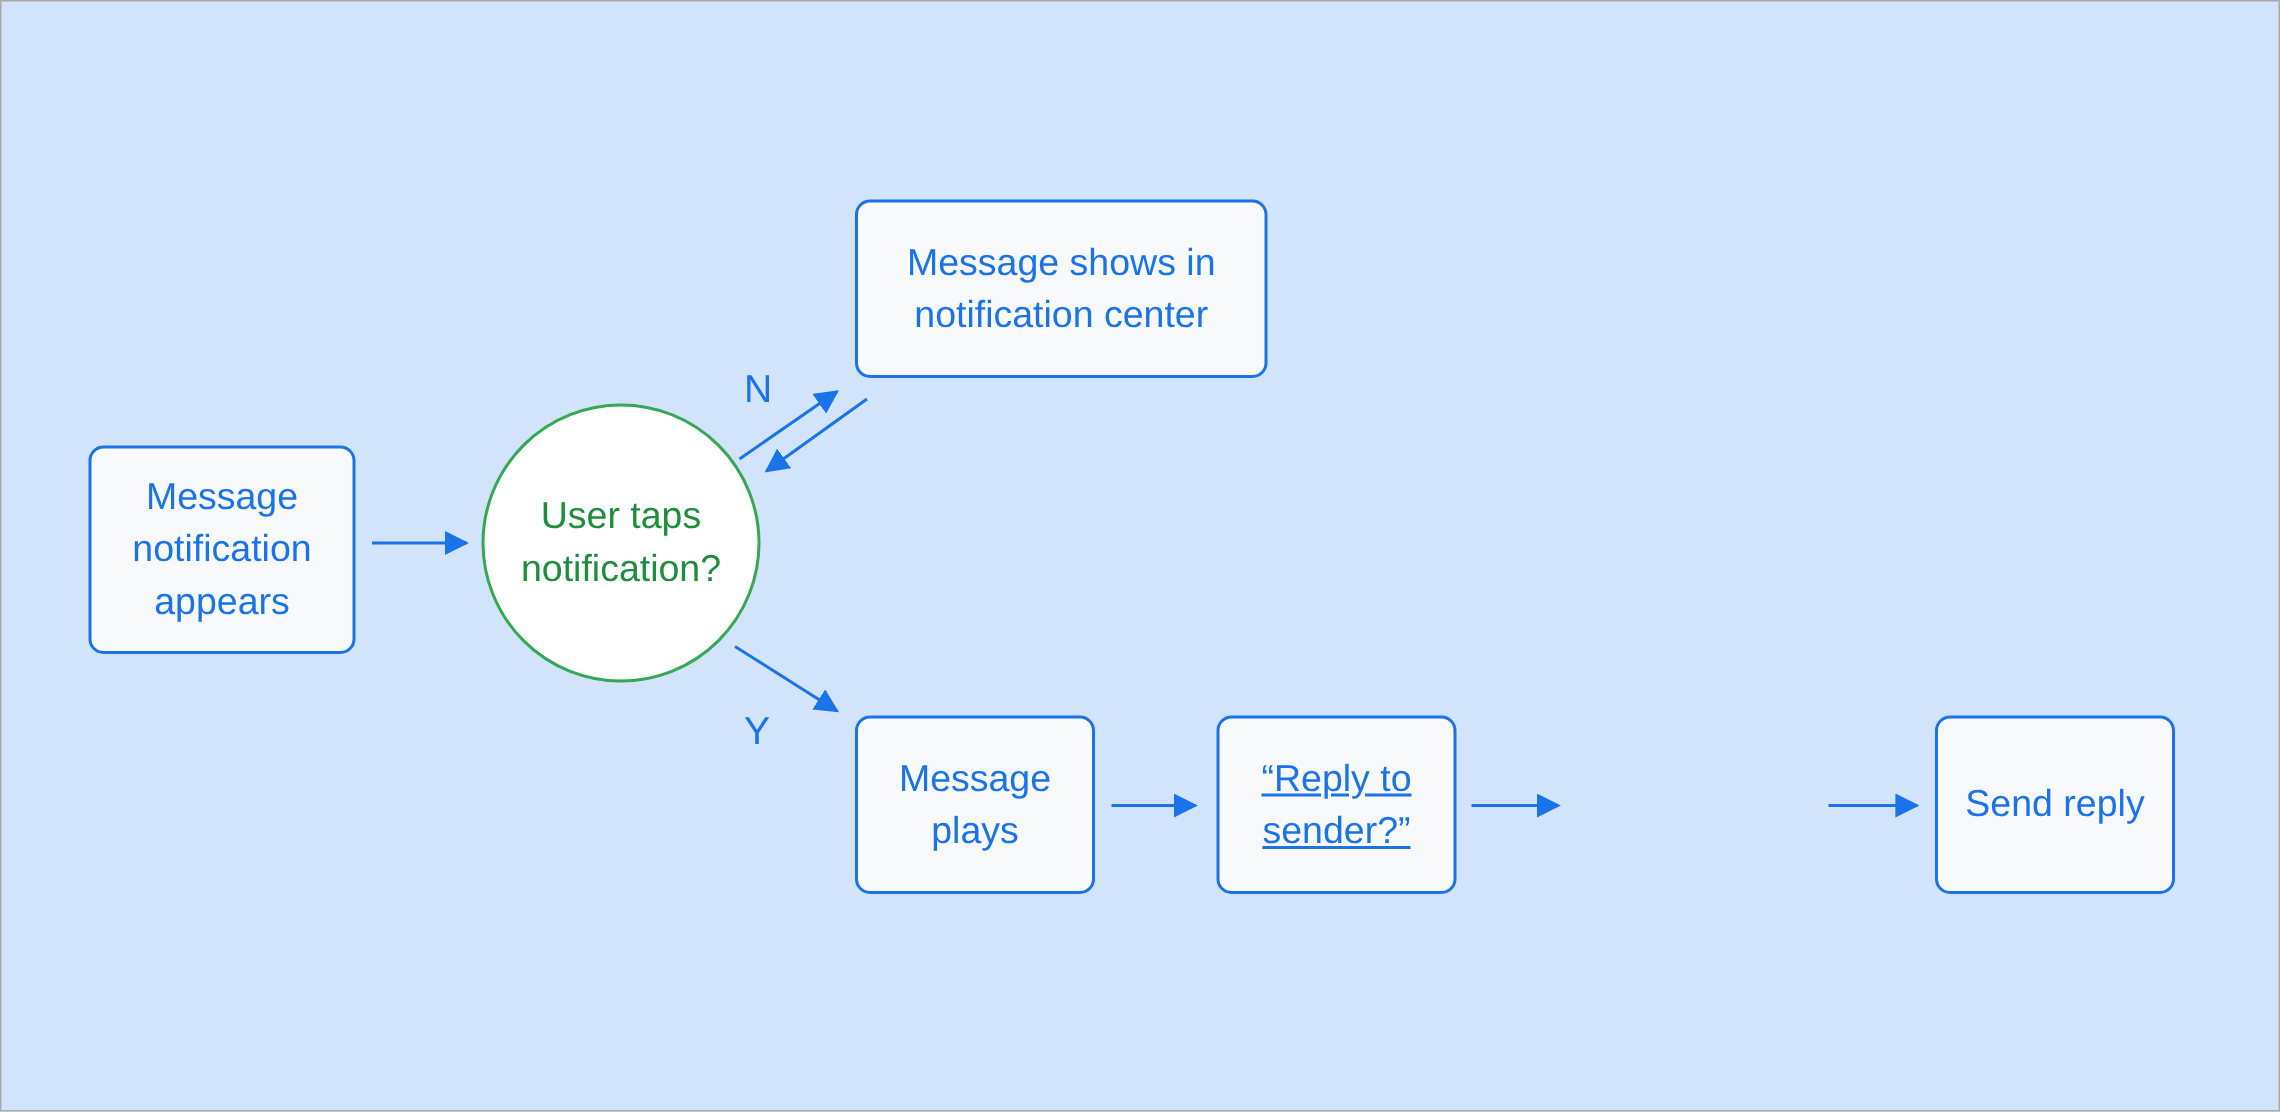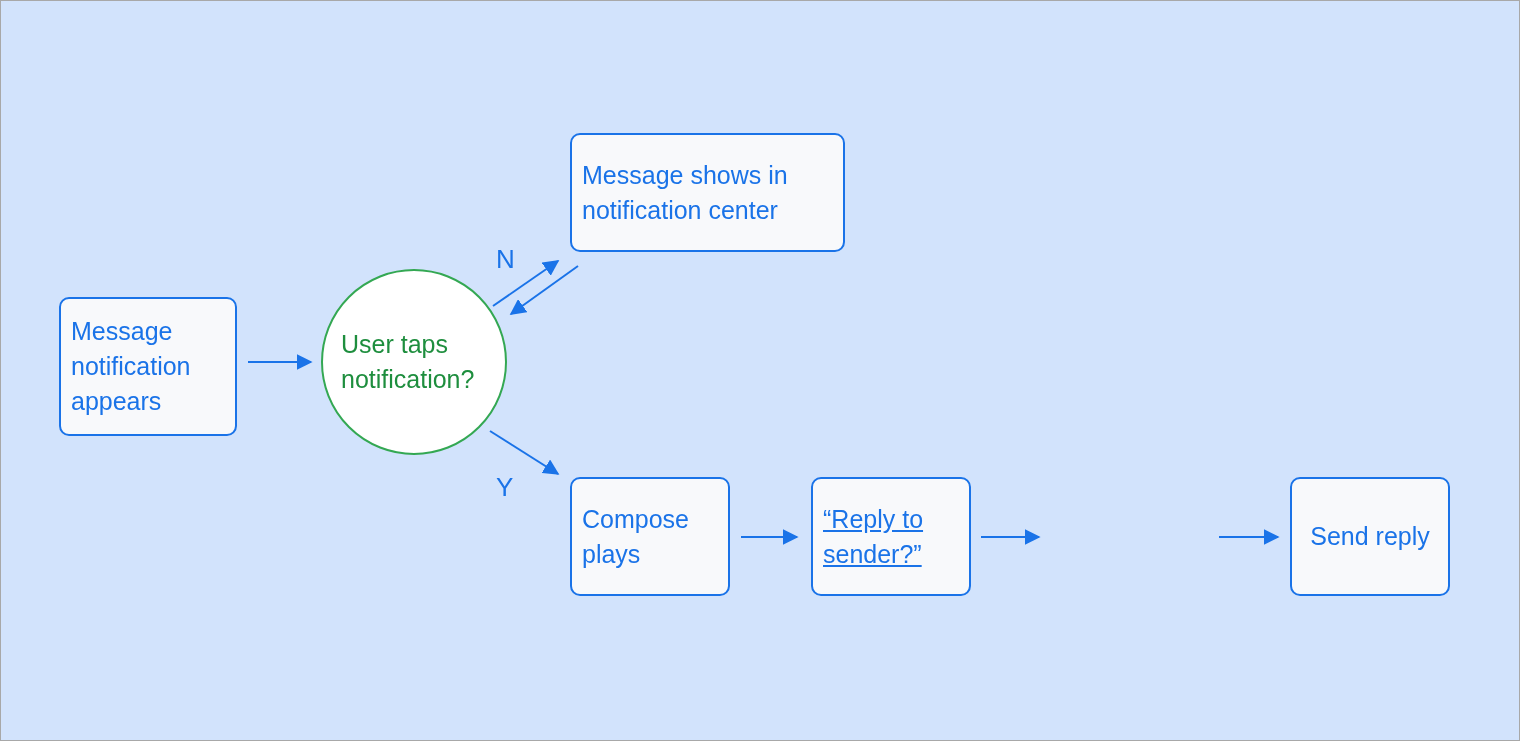--- a/index.html
+++ b/index.html
@@ -19,21 +19,21 @@
     position: absolute;
     left: 0; top: 0;
     width: 1520px; height: 741px;
     pointer-events: none;
   }
   .node {
     position: absolute;
     display: flex;
     align-items: center;
     justify-content: center;
-    text-align: left;
+    text-align: center;
     box-sizing: border-box;
     background: #f8f9fb;
     border: 2px solid #1a73e8;
     border-radius: 10px;
     color: #1a73e8;
     font-size: 25px;
     line-height: 35px;
     padding: 4px 10px;
   }
   .node.decision {
@@ -86,21 +86,21 @@
 
   <div class="node decision" id="n-decision">
     <span>User taps notification?</span>
   </div>
 
   <div class="node" id="n-center">
     <span>Message shows in notification center</span>
   </div>
 
   <div class="node" id="n-plays">
-    <span>Compose plays</span>
+    <span>Message plays</span>
   </div>
 
   <div class="node" id="n-reply">
     <span>“Reply to sender?”</span>
   </div>
 
 
   <div class="node" id="n-send">
     <span>Send reply</span>
   </div>

